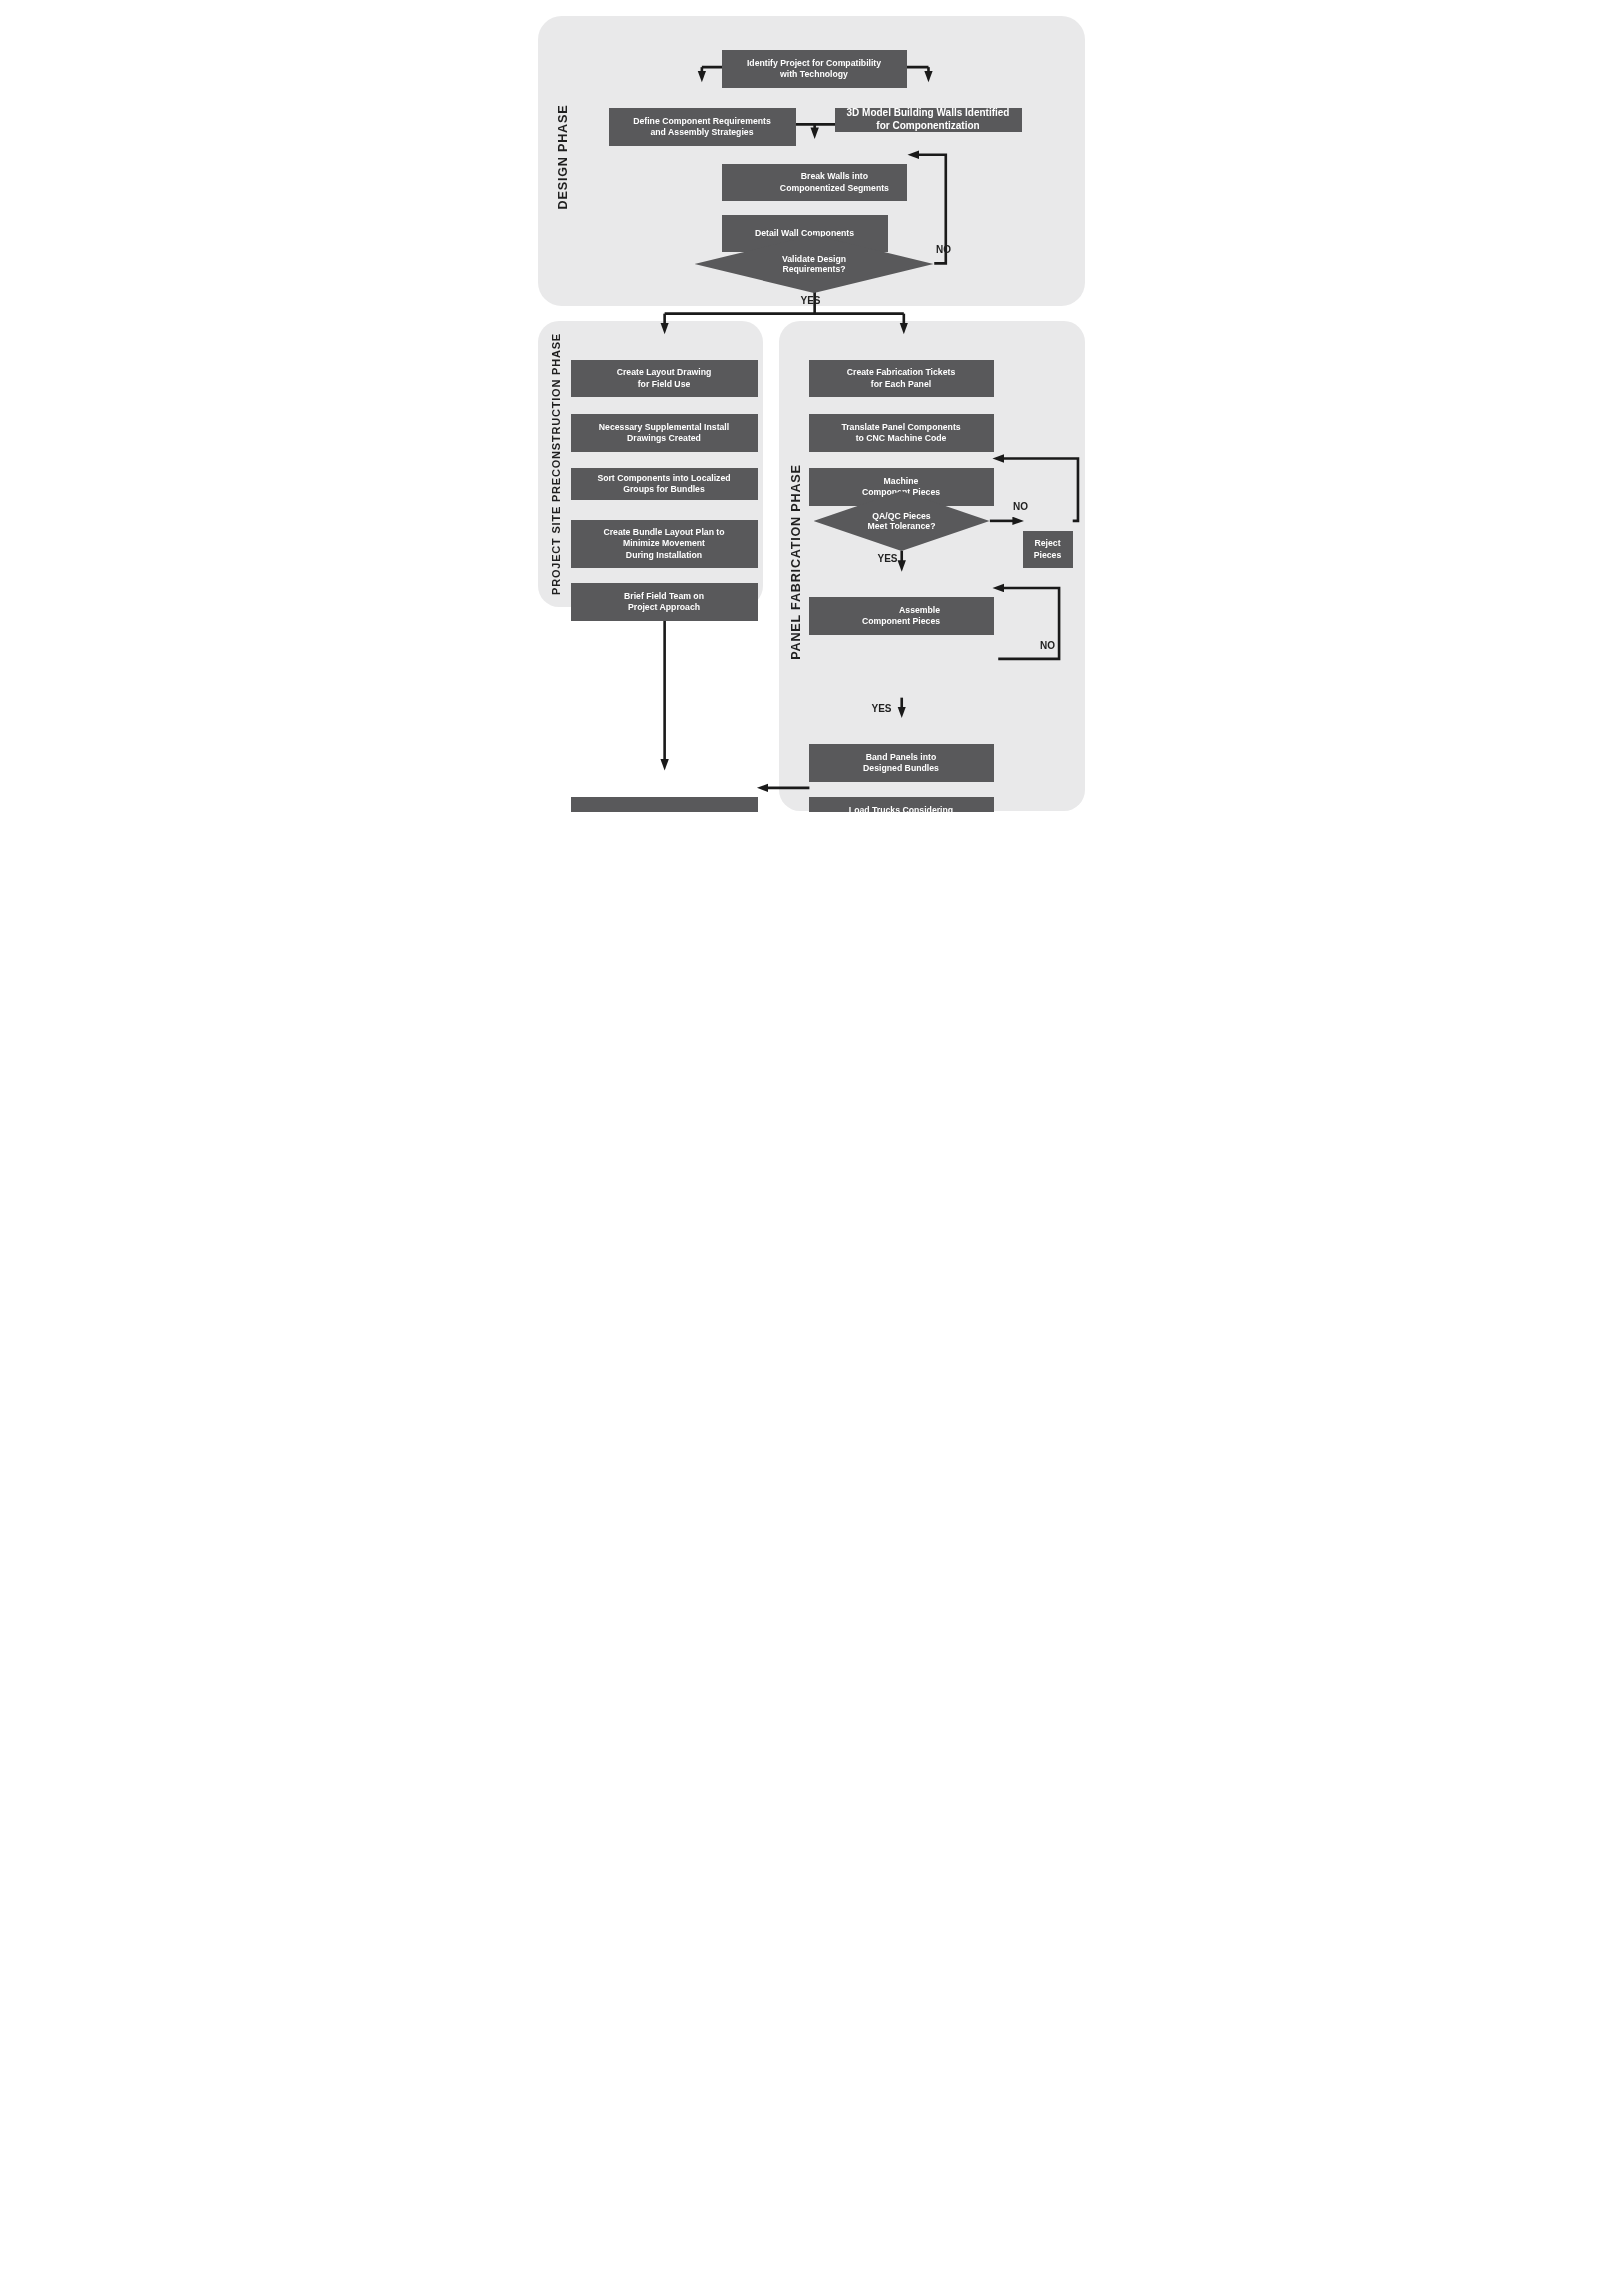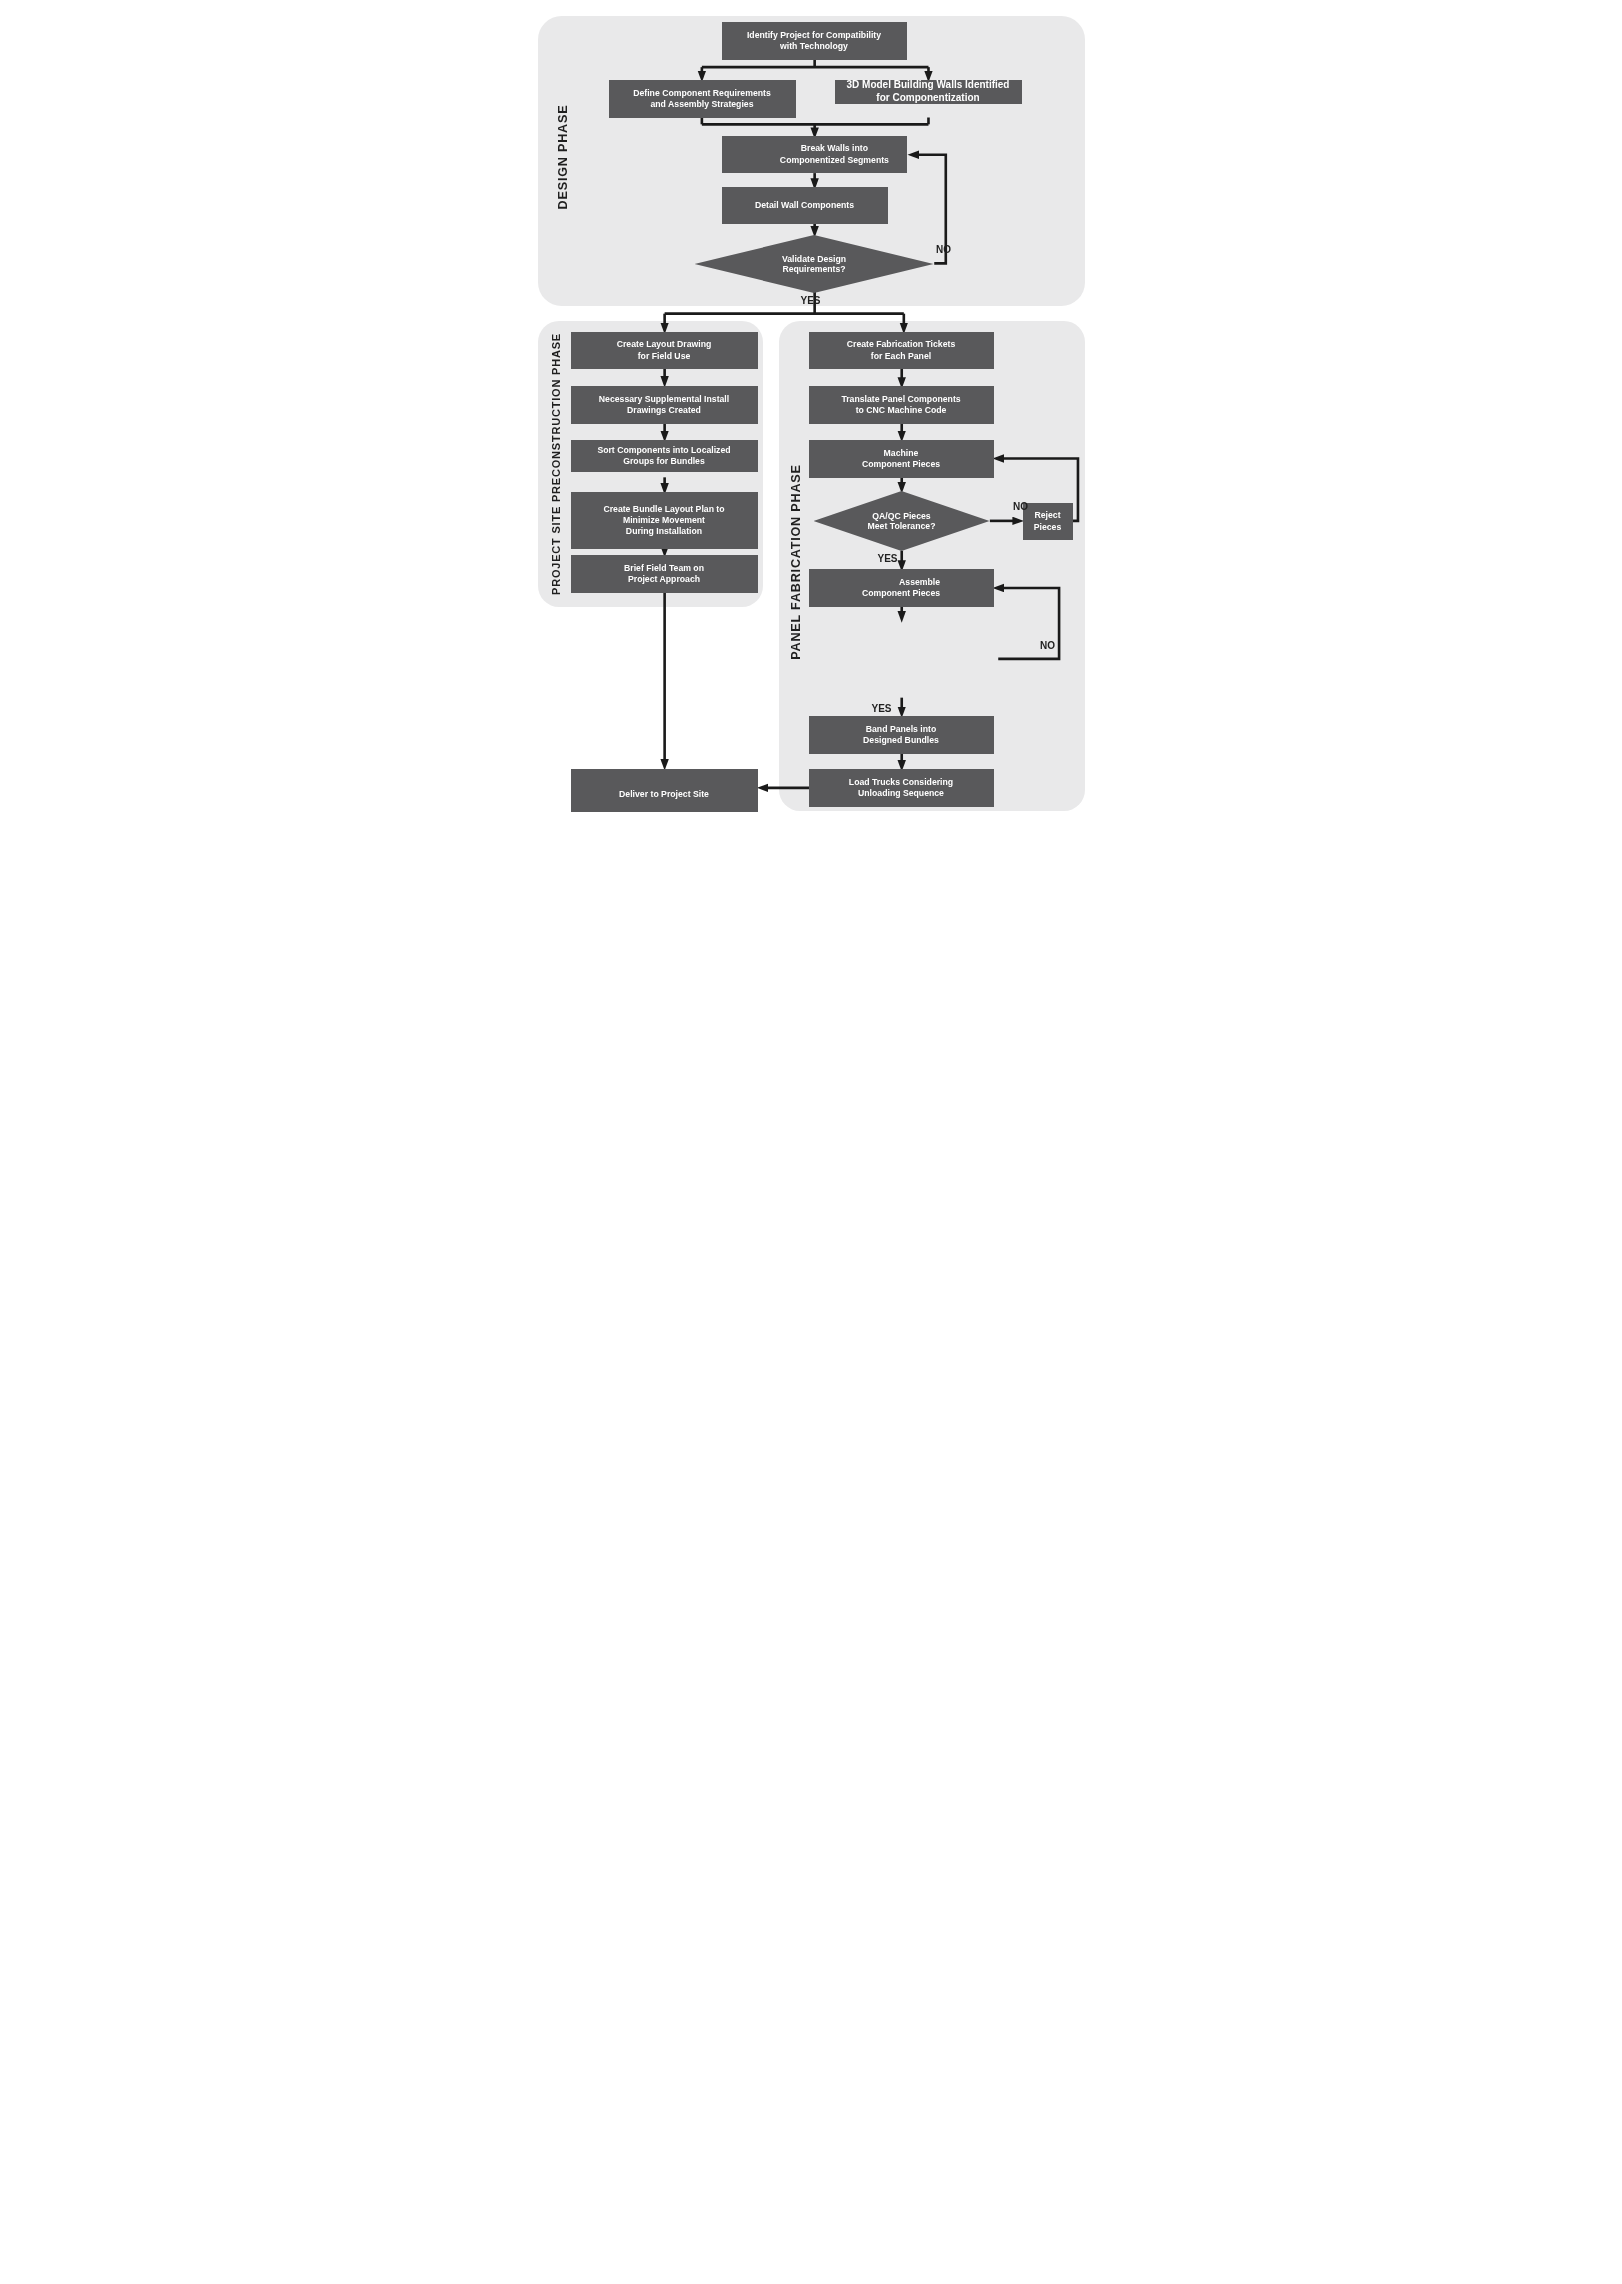--- a/index.html
+++ b/index.html
@@ -28,20 +28,21 @@
     position:absolute;
     background:var(--node-bg,#59595b);
     color:var(--node-text,#ffffff);
     display:flex;align-items:center;justify-content:center;
     text-align:center;
     font-weight:bold;
     white-space:pre-line;
     line-height:1.28;
     padding:0 4.2px;
     box-sizing:border-box;
+    margin-top:28px;
   }
   .diamond{
     position:absolute;
     background:var(--node-bg,#59595b);
     color:var(--node-text,#ffffff);
     display:flex;align-items:center;justify-content:center;
     text-align:center;
     font-weight:bold;
     white-space:pre-line;
     line-height:1.18;
@@ -127,21 +128,21 @@
 Componentized Segments</div>
     <div class="node" style="left: 199px; top: 187px; width: 166px; height: 37px; font-size: 8.7px;">Detail Wall Components</div>
     <div class="diamond" style="left: 172px; top: 235px; width: 239px; height: 58px; font-size: 8.7px;">Validate Design
 Requirements?</div>
     <div class="node" style="left: 48px; top: 332px; width: 187px; height: 37px; font-size: 8.7px;">Create Layout Drawing
 for Field Use</div>
     <div class="node" style="left: 48px; top: 386px; width: 187px; height: 38px; font-size: 8.7px;">Necessary Supplemental Install
 Drawings Created</div>
     <div class="node" style="left: 48px; top: 440px; width: 187px; height: 32px; font-size: 8.7px;">Sort Components into Localized
 Groups for Bundles</div>
-    <div class="node" style="left: 48px; top: 492px; width: 187px; height: 57px; font-size: 8.7px;">Create Bundle Layout Plan to
+    <div class="node" style="left: 48px; top: 492px; width: 187px; height: 48px; font-size: 8.7px;">Create Bundle Layout Plan to
 Minimize Movement
 During Installation</div>
     <div class="node" style="left: 48px; top: 555px; width: 187px; height: 38px; font-size: 8.7px;">Brief Field Team on
 Project Approach</div>
     <div class="node" style="left: 286px; top: 332px; width: 185px; height: 37px; font-size: 8.7px;">Create Fabrication Tickets
 for Each Panel</div>
     <div class="node" style="left: 286px; top: 386px; width: 185px; height: 38px; font-size: 8.7px;">Translate Panel Components
 to CNC Machine Code</div>
     <div class="node" style="left: 286px; top: 440px; width: 185px; height: 38px; font-size: 8.7px;">Machine
 Component Pieces</div>

